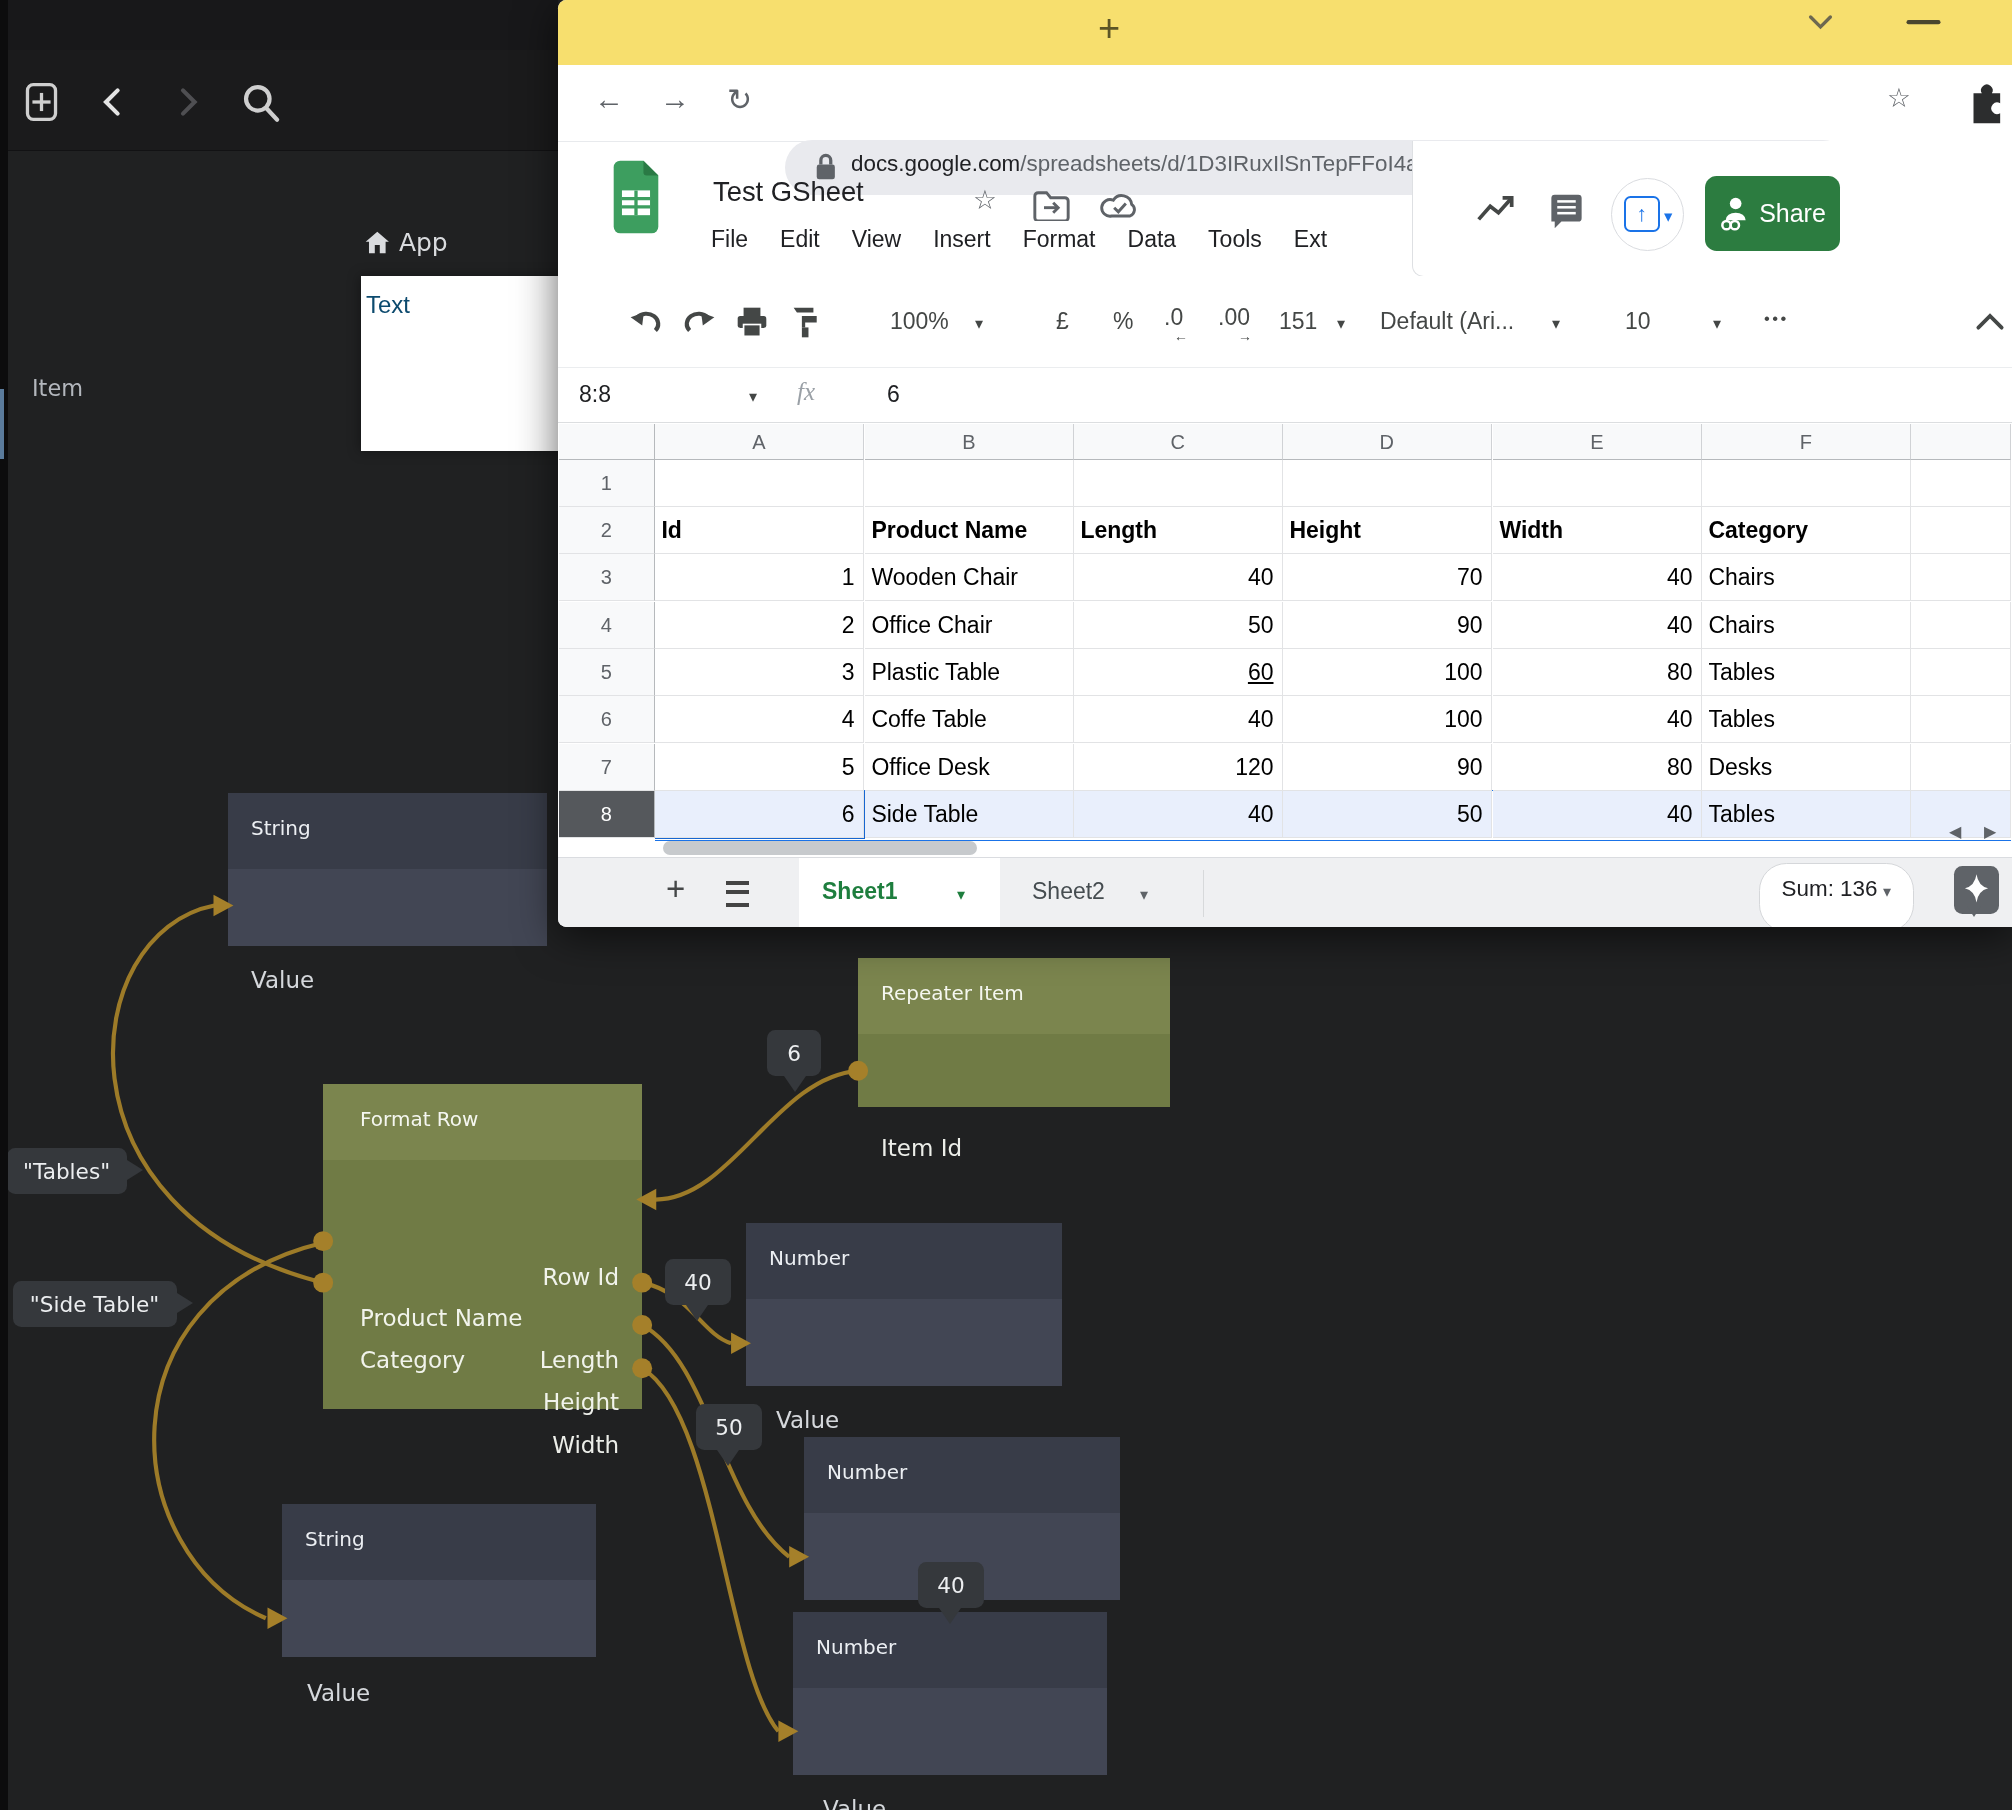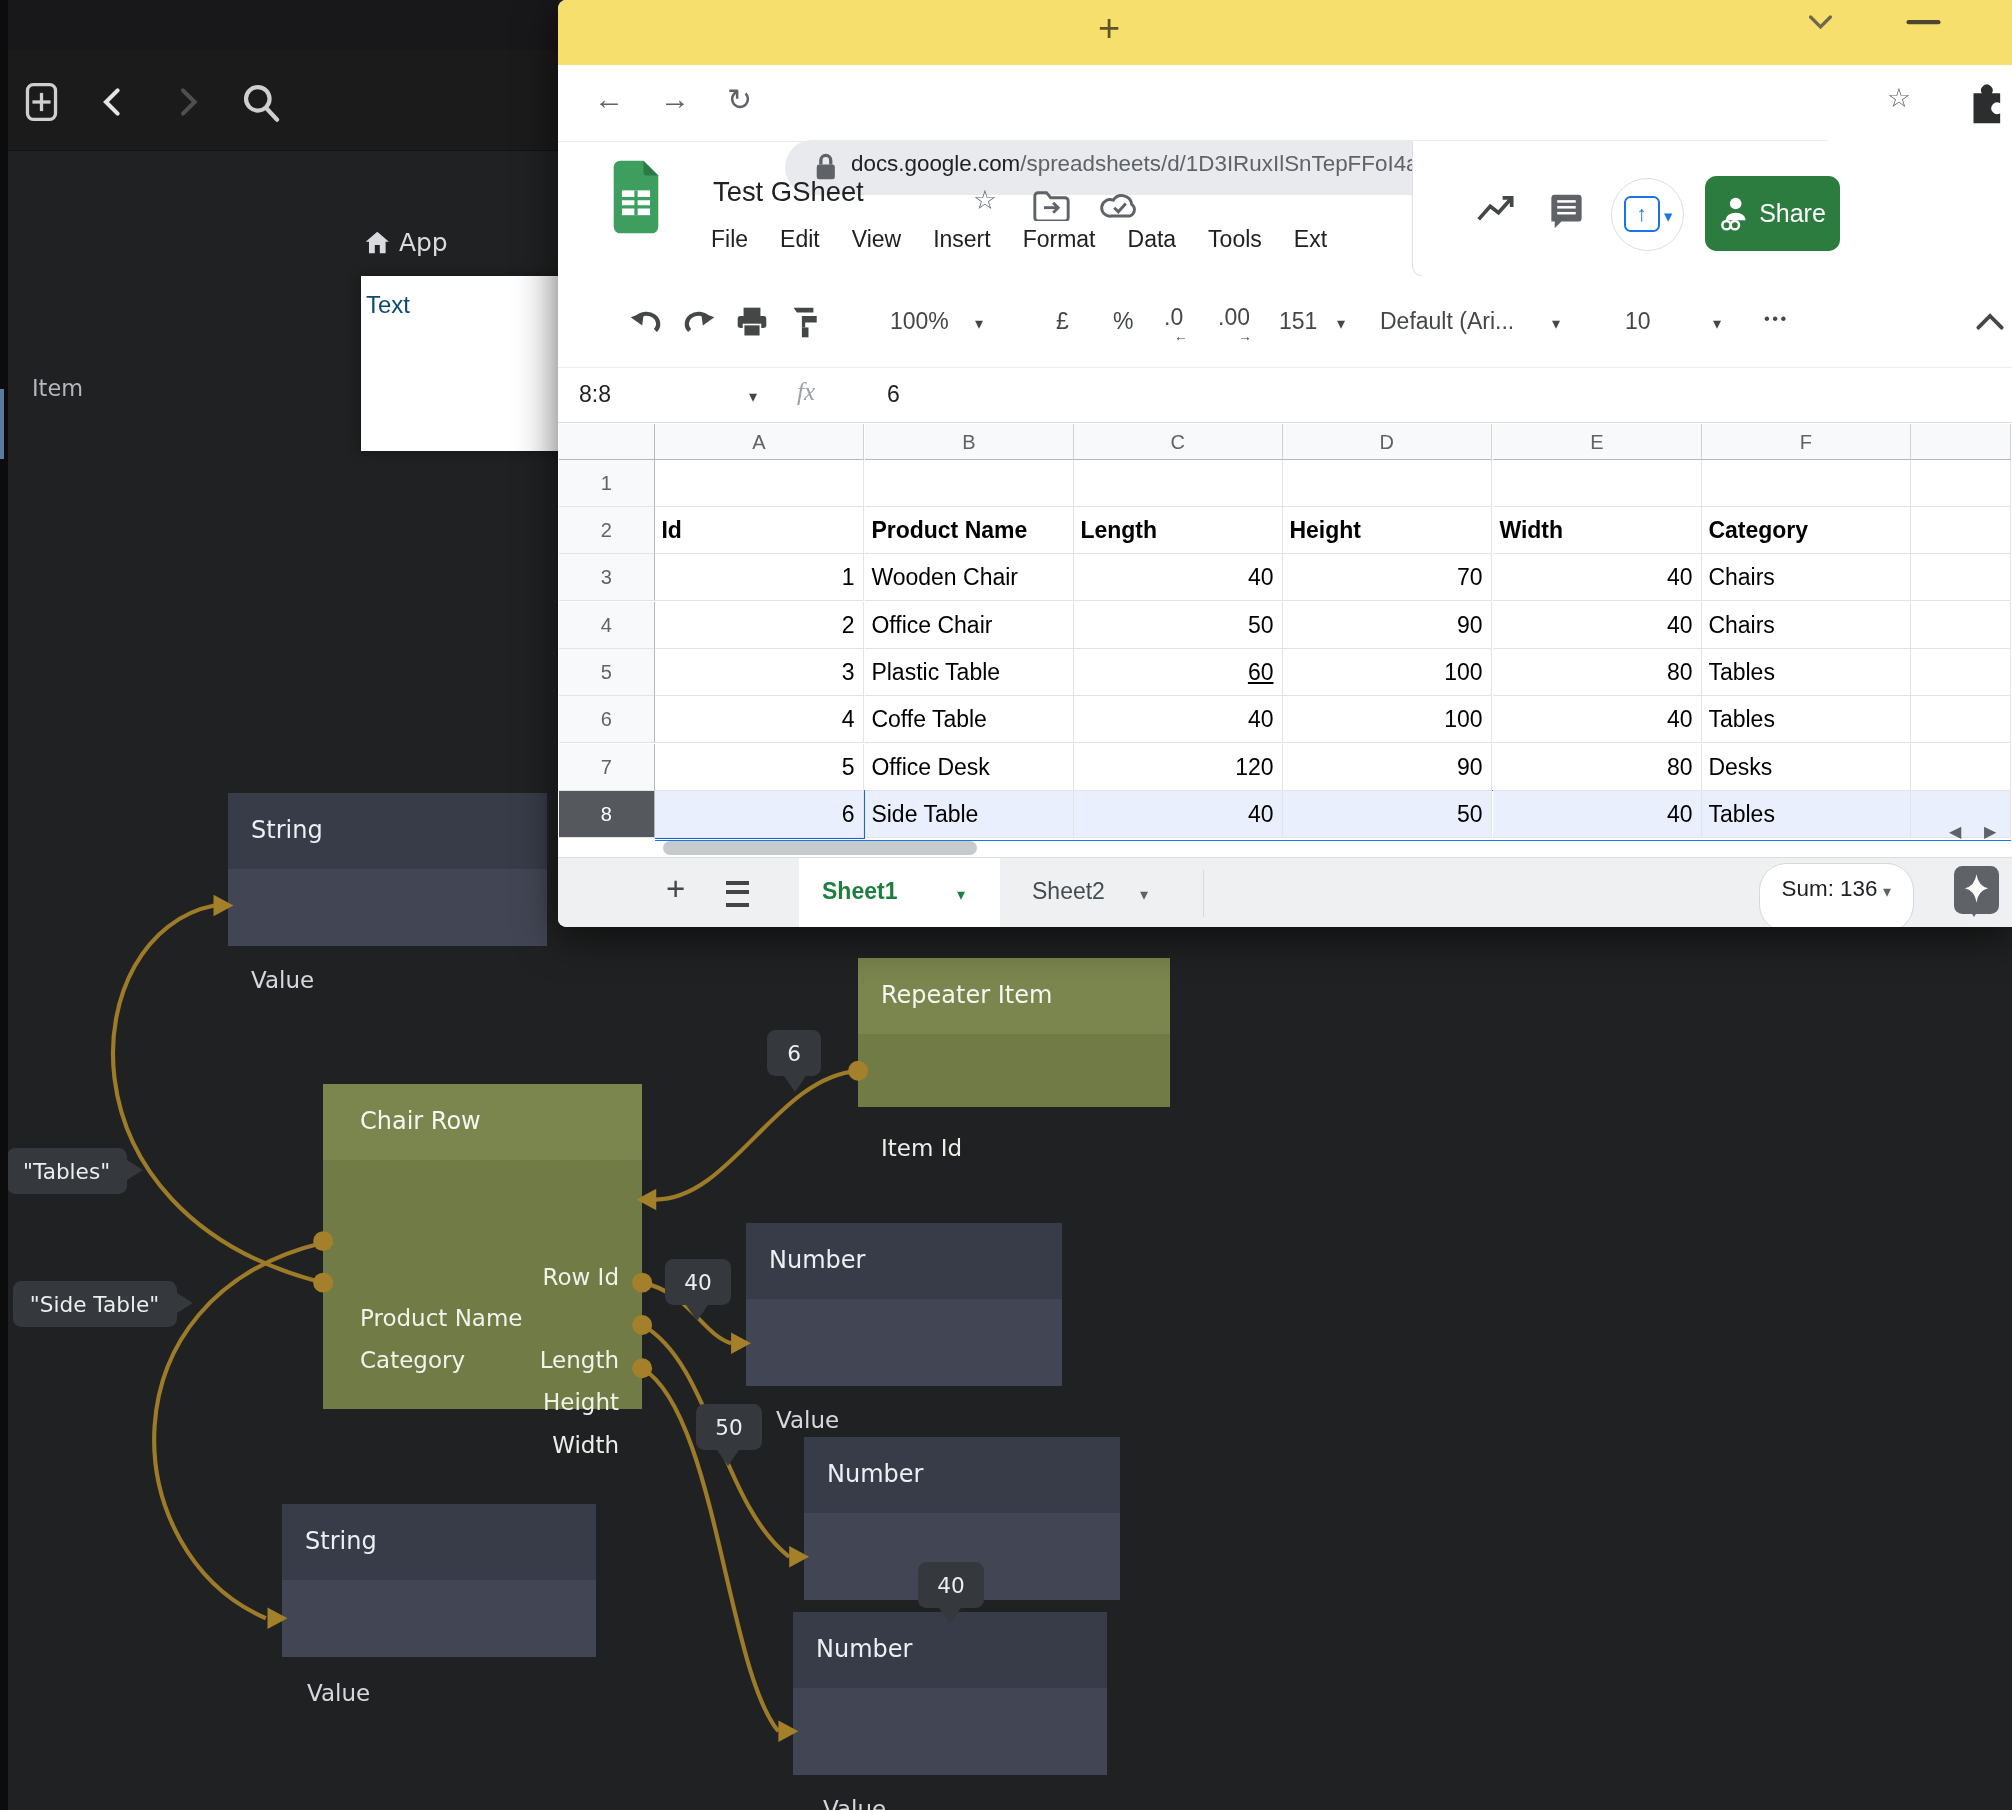--- a/index.html
+++ b/index.html
@@ -18,21 +18,21 @@
   .ne-preview span{position:absolute;left:5px;top:15px;font-size:24px;color:#0c4a6e;font-family:"Liberation Sans",sans-serif;}
 
   
   .node{position:absolute;z-index:4;font-family:"DejaVu Sans",sans-serif;}
   .node .hd{position:absolute;left:0;top:0;right:0;height:76px;}
   .node .bd{position:absolute;left:0;top:76px;right:0;bottom:0;}
   .node.dark .hd{background:#383c48;}
   .node.dark .bd{background:#424654;}
   .node.green .hd{background:#7b854e;}
   .node.green .bd{background:#707b45;}
-  .ntitle{position:absolute;left:23px;top:23px;font-size:24px;color:#eceff3;}
+  .ntitle{position:absolute;left:23px;top:23px;font-size:20px;color:#eceff3;}
   .green .ntitle{color:#f5f7f0;}
   .port{position:absolute;font-size:23px;color:rgba(233,236,241,.9);white-space:nowrap;}
   .green .port{color:rgba(248,250,244,.95);}
 
   .n-string1{left:228px;top:793px;width:319px;height:153px;}
   .n-sheetrow{left:323px;top:1084px;width:319px;height:325px;}
   .n-sheetrow .ntitle{left:37px;}
   .n-repeater{left:858px;top:958px;width:312px;height:149px;}
   .n-number1{left:746px;top:1223px;width:316px;height:163px;}
   .n-number2{left:804px;top:1437px;width:316px;height:163px;}
@@ -160,21 +160,21 @@
     <div class="hd">
         <span class="ntitle">String</span>
       </div>
     <div class="bd">
         <span class="port" style="left:23px;top:98px;">Value</span>
       </div>
   </div>
 
   <div class="node green n-sheetrow">
     <div class="hd">
-        <span class="ntitle">Chair Row</span>
+        <span class="ntitle">Format Row</span>
       </div>
     <div class="bd">
       <span class="port" style="right:23px;top:104px;">Row Id</span>
       <span class="port" style="left:37px;top:145px;">Product Name</span>
       <span class="port" style="left:37px;top:187px;">Category</span>
       <span class="port" style="right:23px;top:187px;">Length</span>
       <span class="port" style="right:23px;top:229px;">Height</span>
       <span class="port" style="right:23px;top:272px;">Width</span>
     </div>
   </div>

